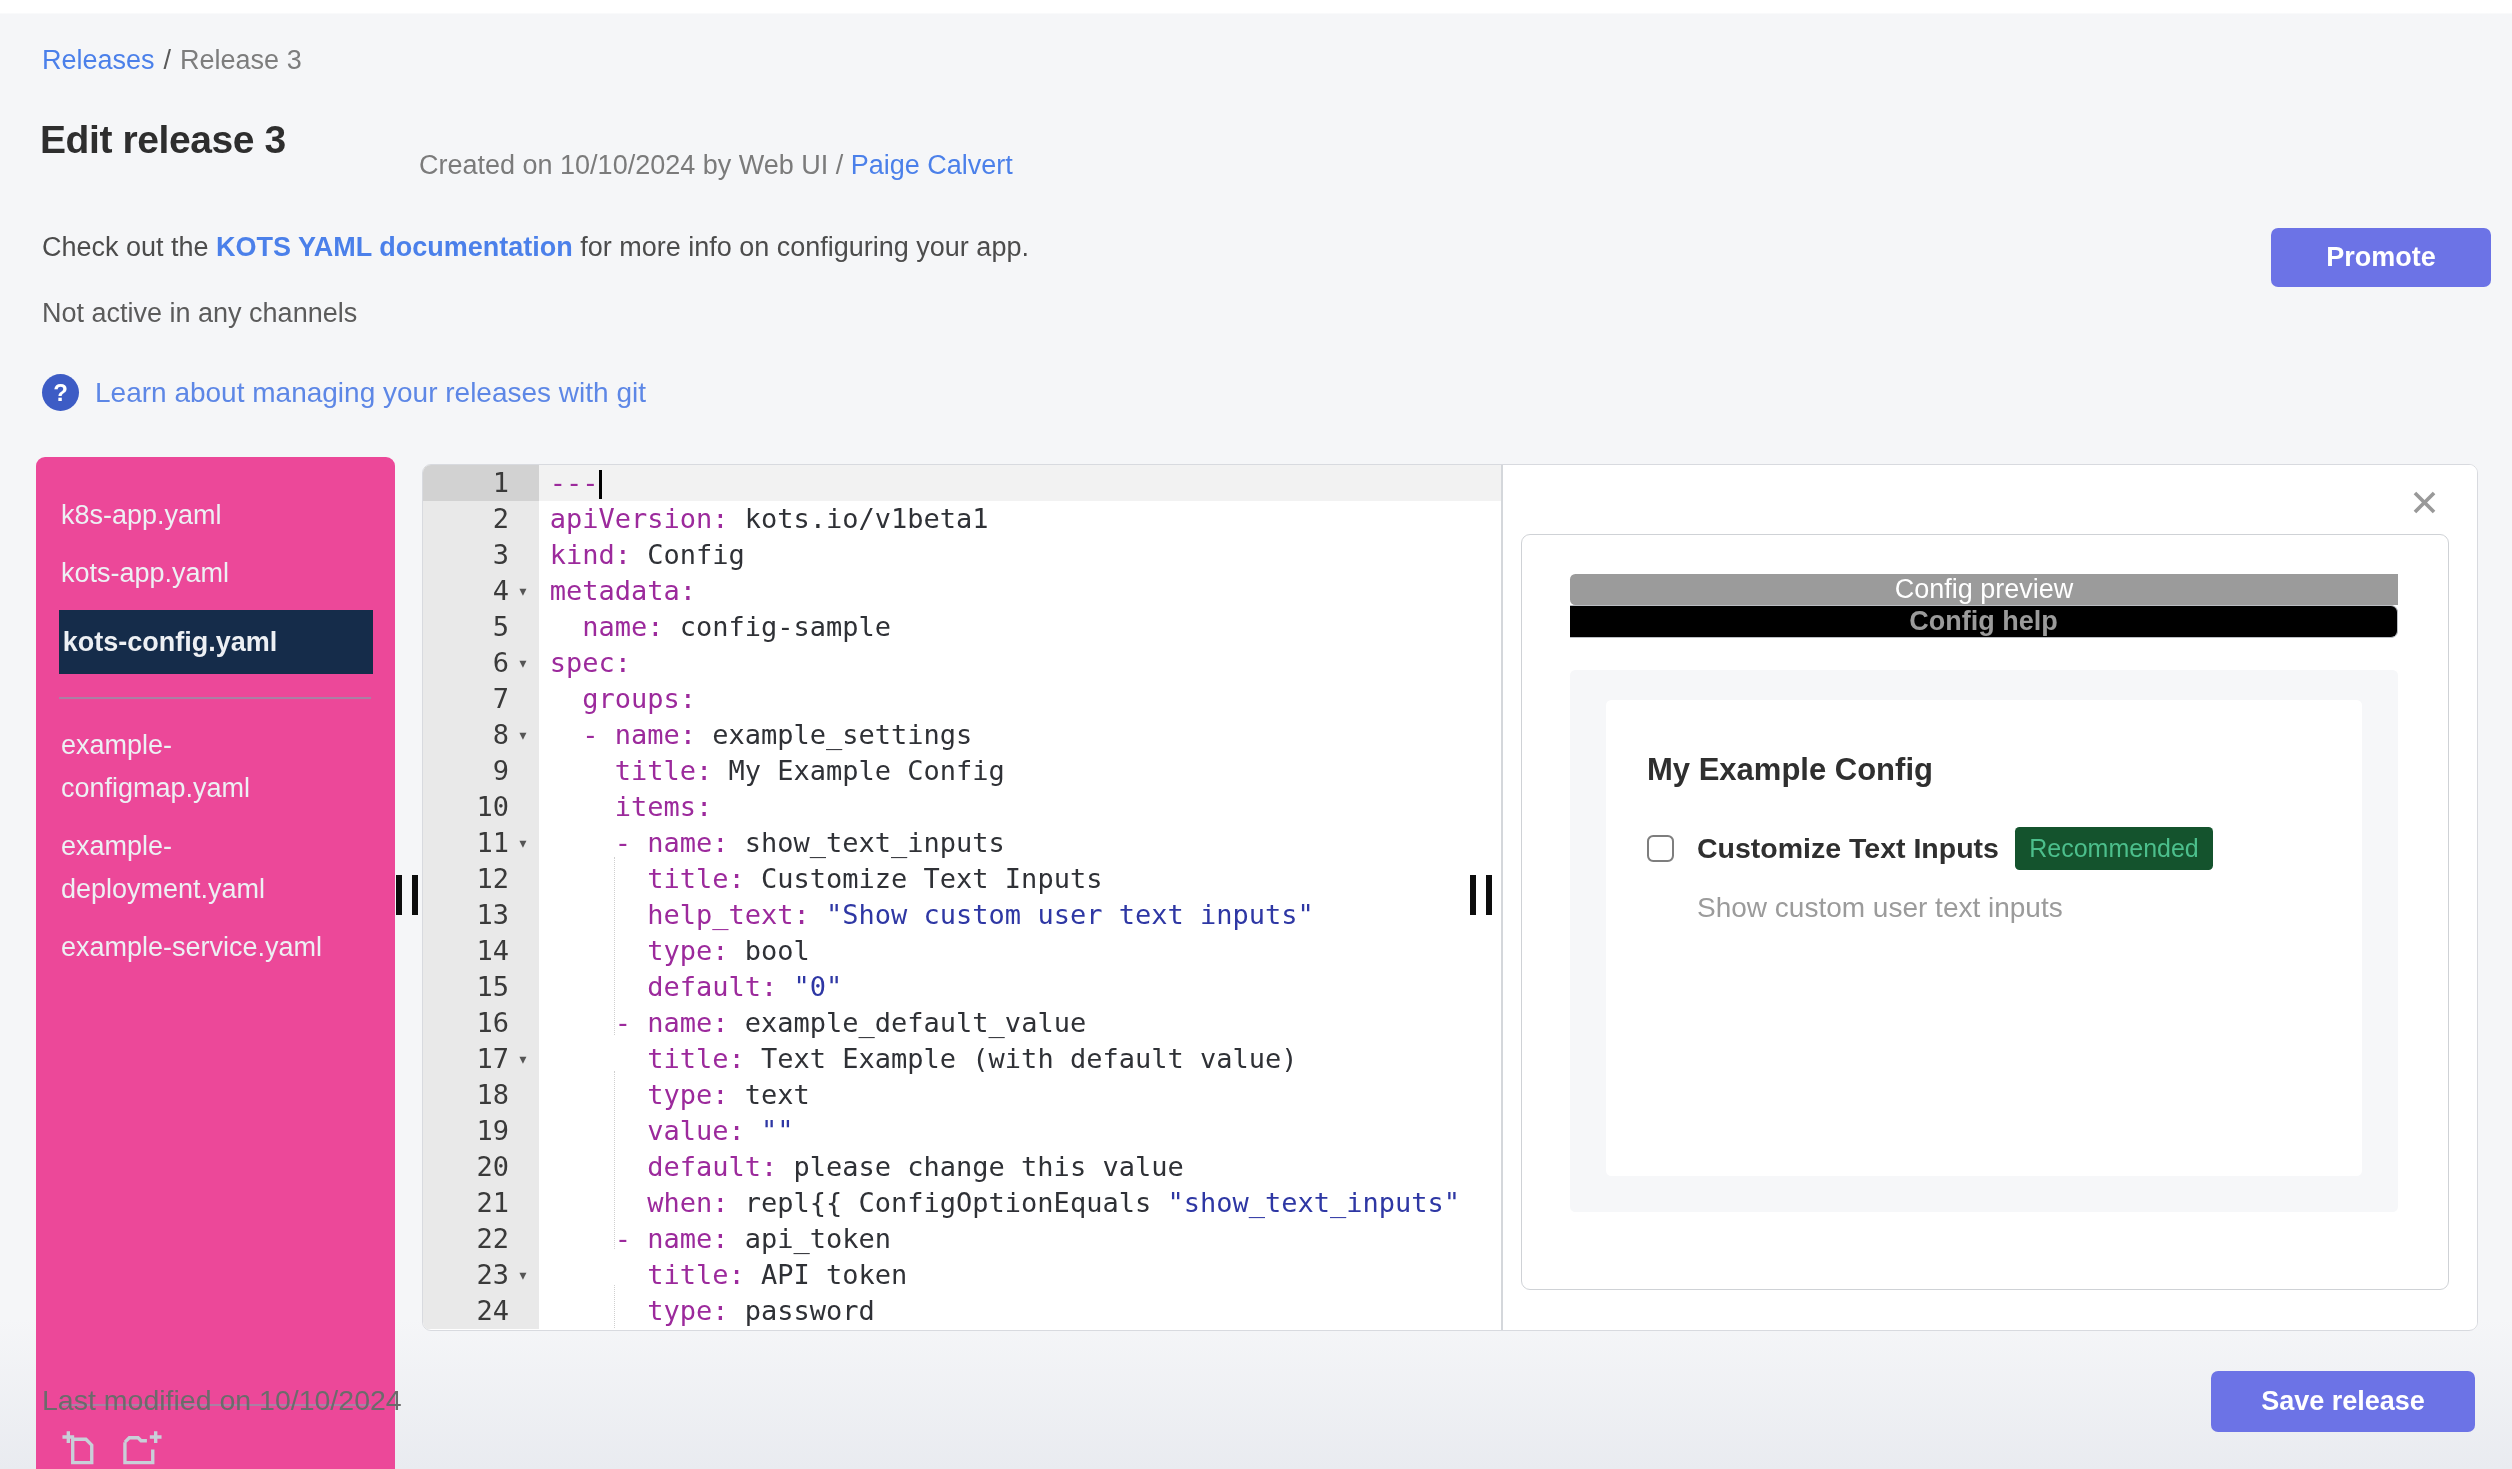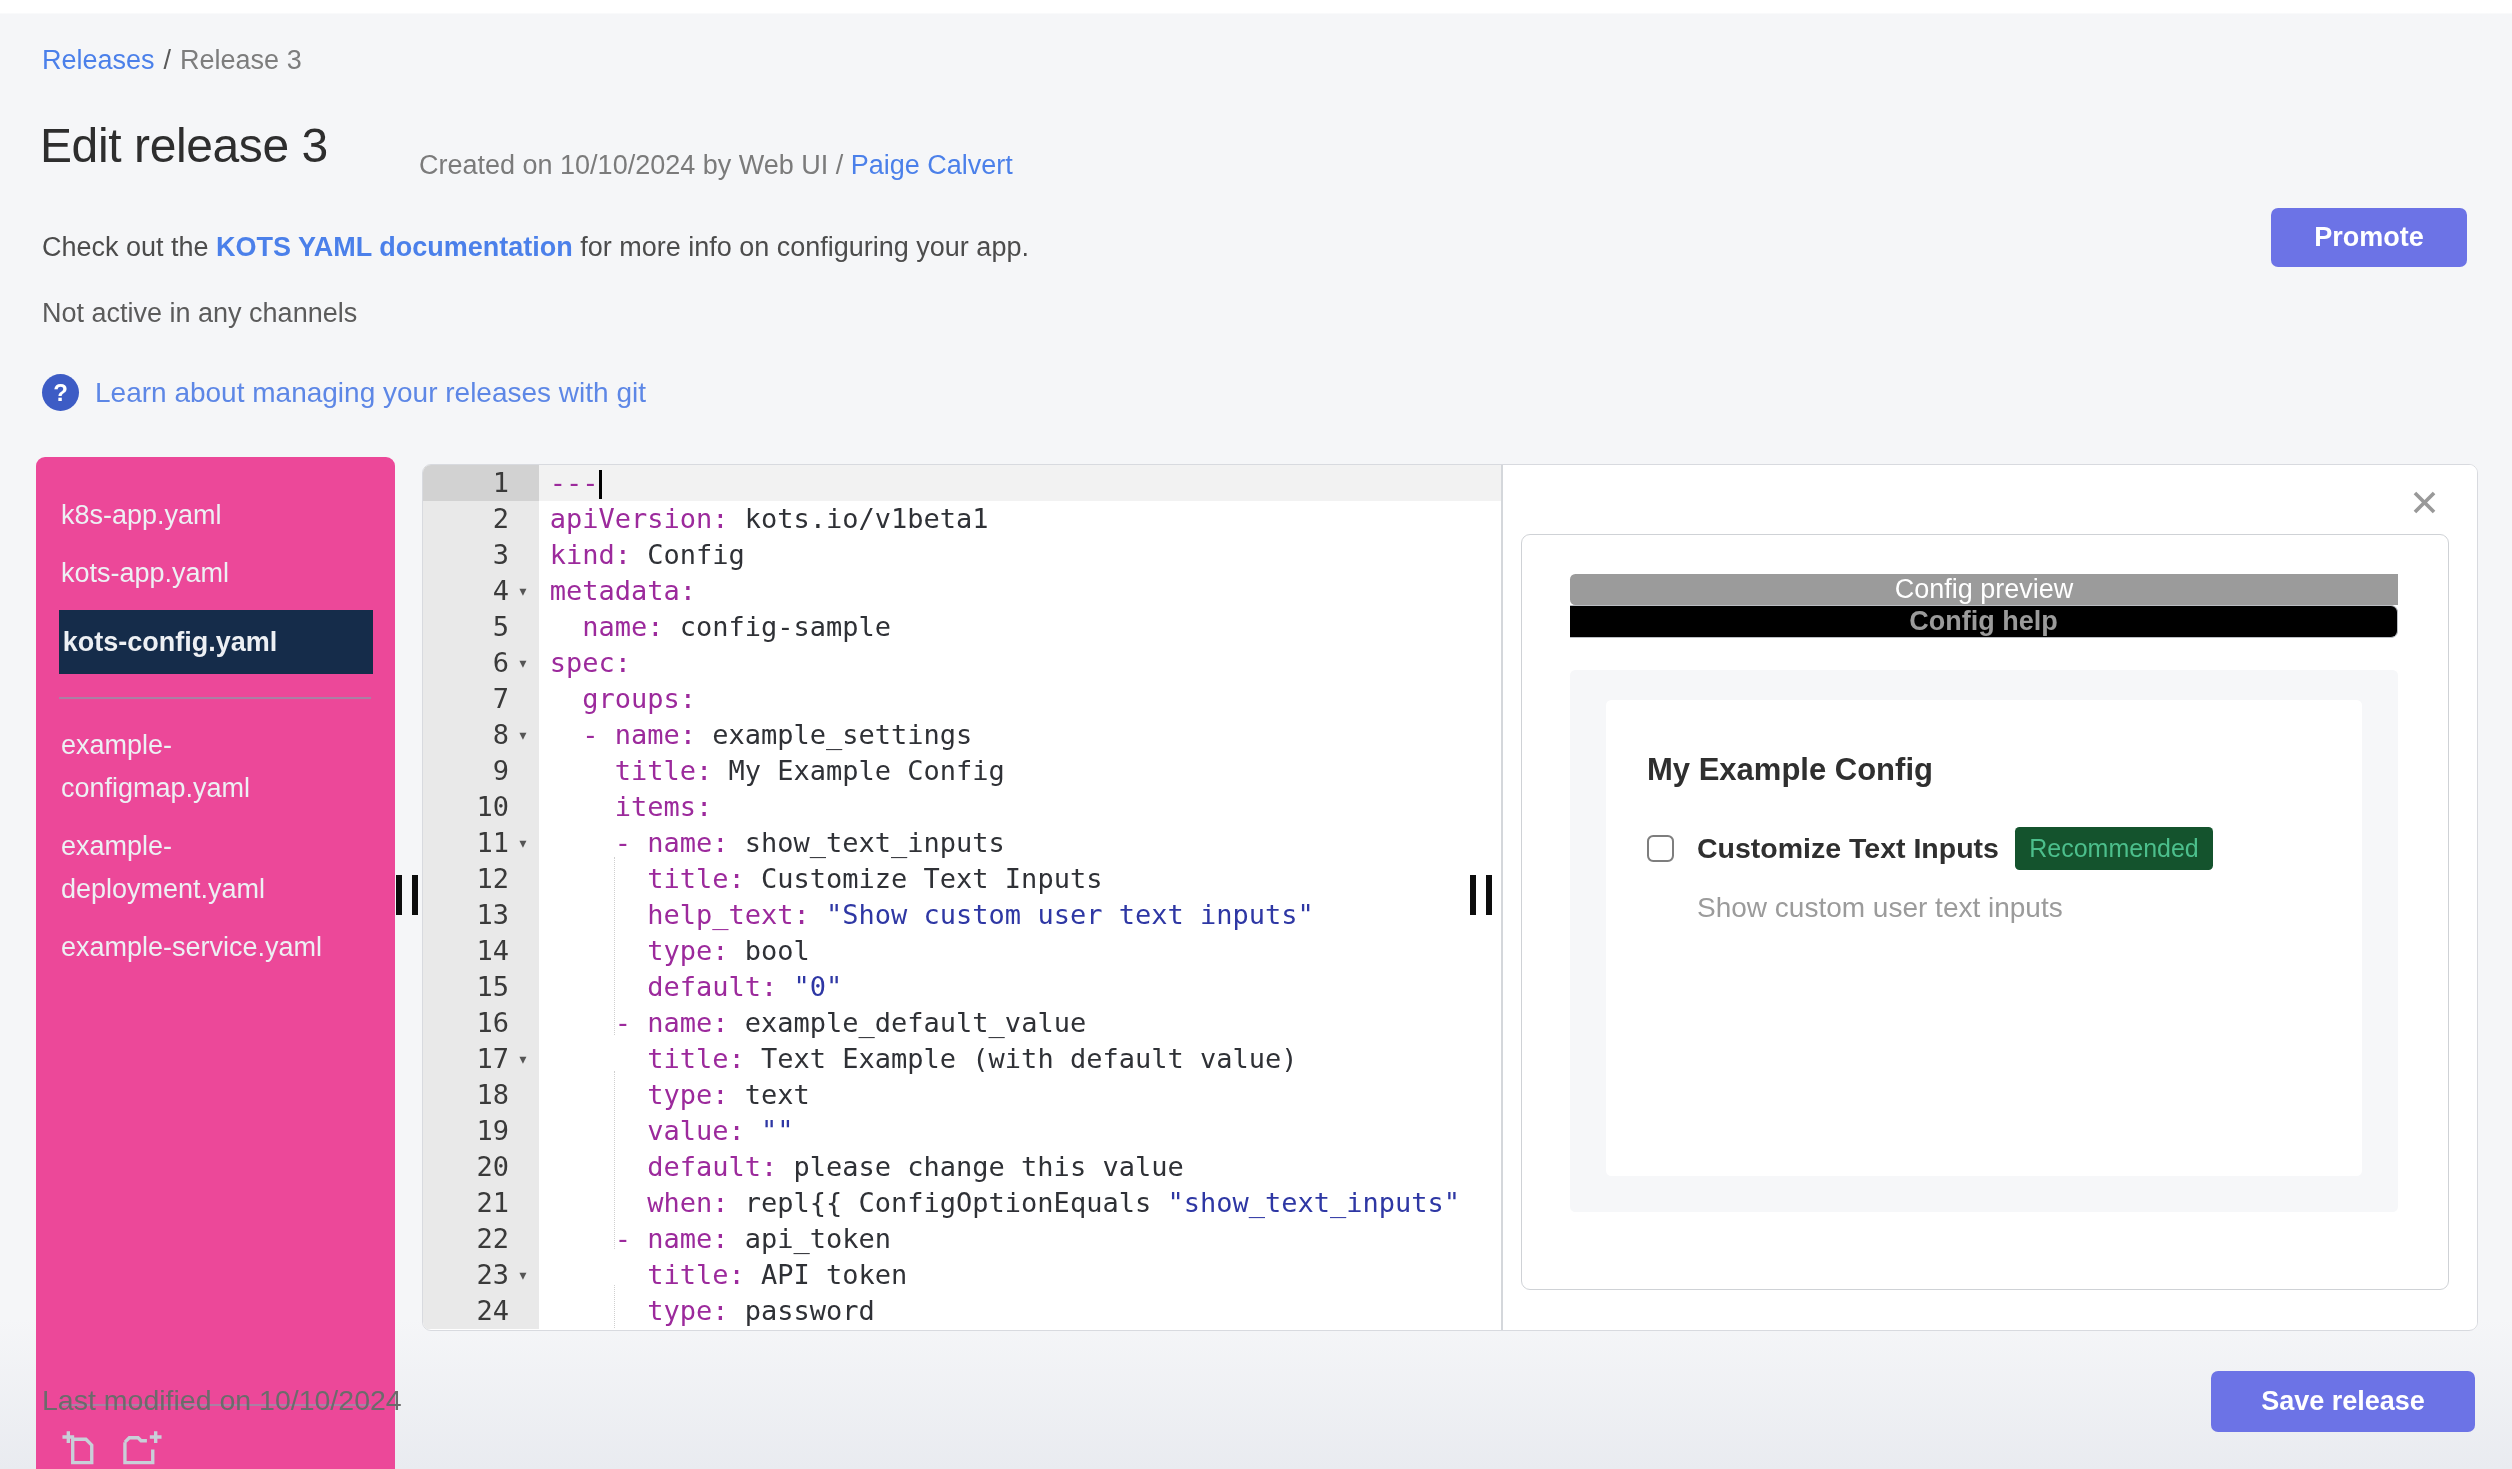--- a/index.html
+++ b/index.html
@@ -9,33 +9,33 @@
     background:linear-gradient(180deg,#ffffff 0px,#ffffff 12.5px,#f5f6f8 14.3px,#f5f6f8 1319px,#e9ebf0 1469px);
     position:relative; overflow:hidden; color:#323232;
   }
   .abs { position:absolute; }
 
   
   .breadcrumb { left:42px; top:45px; font-size:27px; }
   .breadcrumb .bc-link { color:#4b80ea; cursor:pointer; }
   .breadcrumb .bc-sep { color:#595959; margin:0 9px; }
   .breadcrumb .bc-cur { color:#7d7d7d; }
-  .page-title { left:40px; top:118px; font-size:48px; font-weight:normal; color:#2e2e2e; letter-spacing:-0.4px; }
+  .page-title { left:40px; top:118px; font-size:39px; font-weight:bold; color:#2e2e2e; letter-spacing:-0.4px; }
   .created { left:419px; top:150px; font-size:27px; color:#7b7b7b; }
   .created .author { color:#4b80ea; cursor:pointer; }
   .doc-line { left:42px; top:232px; font-size:27px; color:#4c4c4c; }
   .doc-line .doc-link { color:#4b80ea; font-weight:600; cursor:pointer; }
   .channels { left:42px; top:298px; font-size:27px; color:#5b5b5b; }
   .git-row { left:42px; top:374px; display:flex; align-items:center; gap:16px; }
   .help-circle { width:37px; height:37px; border-radius:50%; background:#3d5cc5; color:#fff;
     font-size:24px; font-weight:bold; display:flex; align-items:center; justify-content:center; }
   .git-link { font-size:28px; color:#5d87e6; cursor:pointer; }
   .btn { background:#6c73e6; color:#fff; font-weight:bold; font-size:27px;
     border:none; border-radius:7.1px; display:flex; align-items:center; justify-content:center; cursor:pointer; }
-  .promote-btn { left:2271px; top:208px; width:196px; height:59px; }
+  .promote-btn { left:2271px; top:228px; width:220px; height:59px; }
   .save-btn { left:2211px; top:1371px; width:264px; height:61px; }
 
   
   .sidebar { left:36px; top:457px; width:359px; height:1040px; background:#ec4899; border-radius:9px;
     padding:37px 0 0 25px; }
   .file-item { font-size:27px; line-height:43px; color:#edf0f4; max-width:285px; margin-bottom:15px; cursor:pointer; overflow-wrap:normal; }
   .file-item.selected { background:#152c4a; font-weight:bold; width:314px; max-width:314px;
     margin:5.3px 0 10.7px -1.8px; padding:10.7px 9px 10.7px 3.6px; }
   .side-divider { width:312px; height:1.8px; background:#8e98a8; opacity:0.7; margin:23px 0 25px -1.8px; border:none; }
   .side-bottom { position:absolute; left:25px; bottom:27px; width:312px; }

